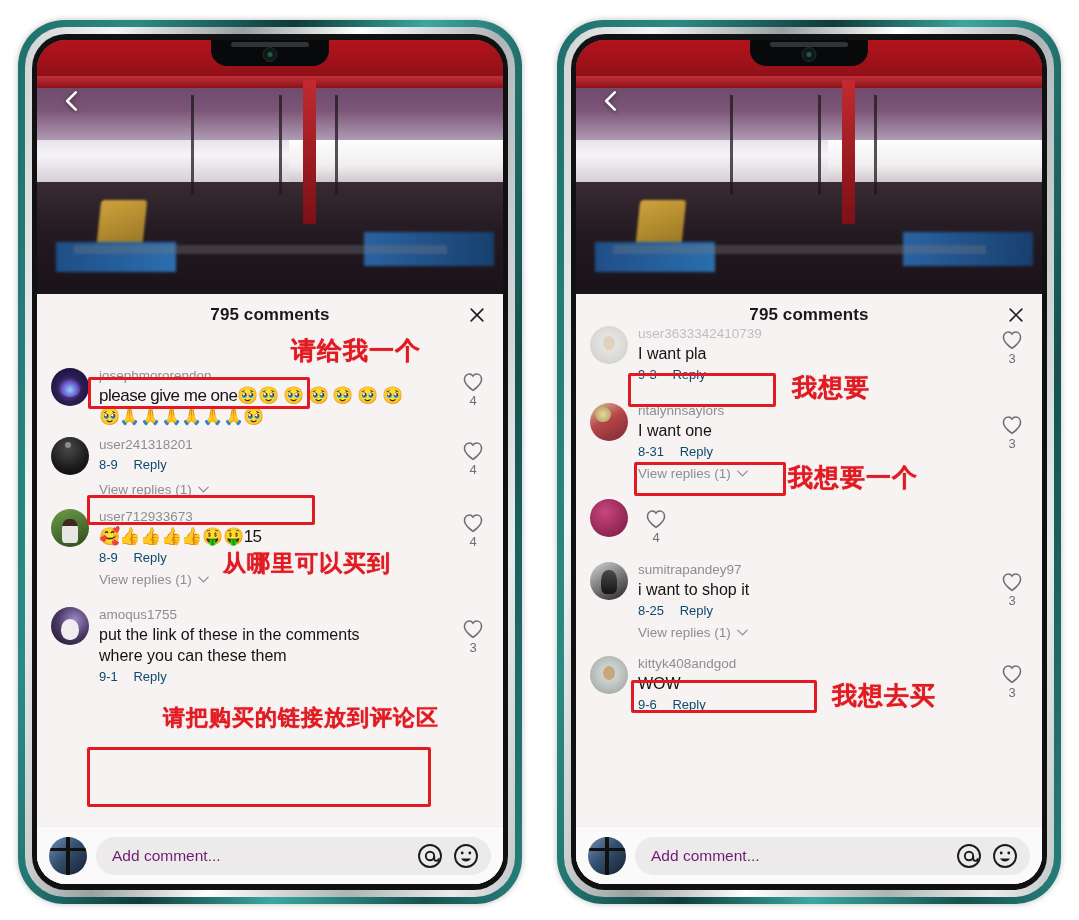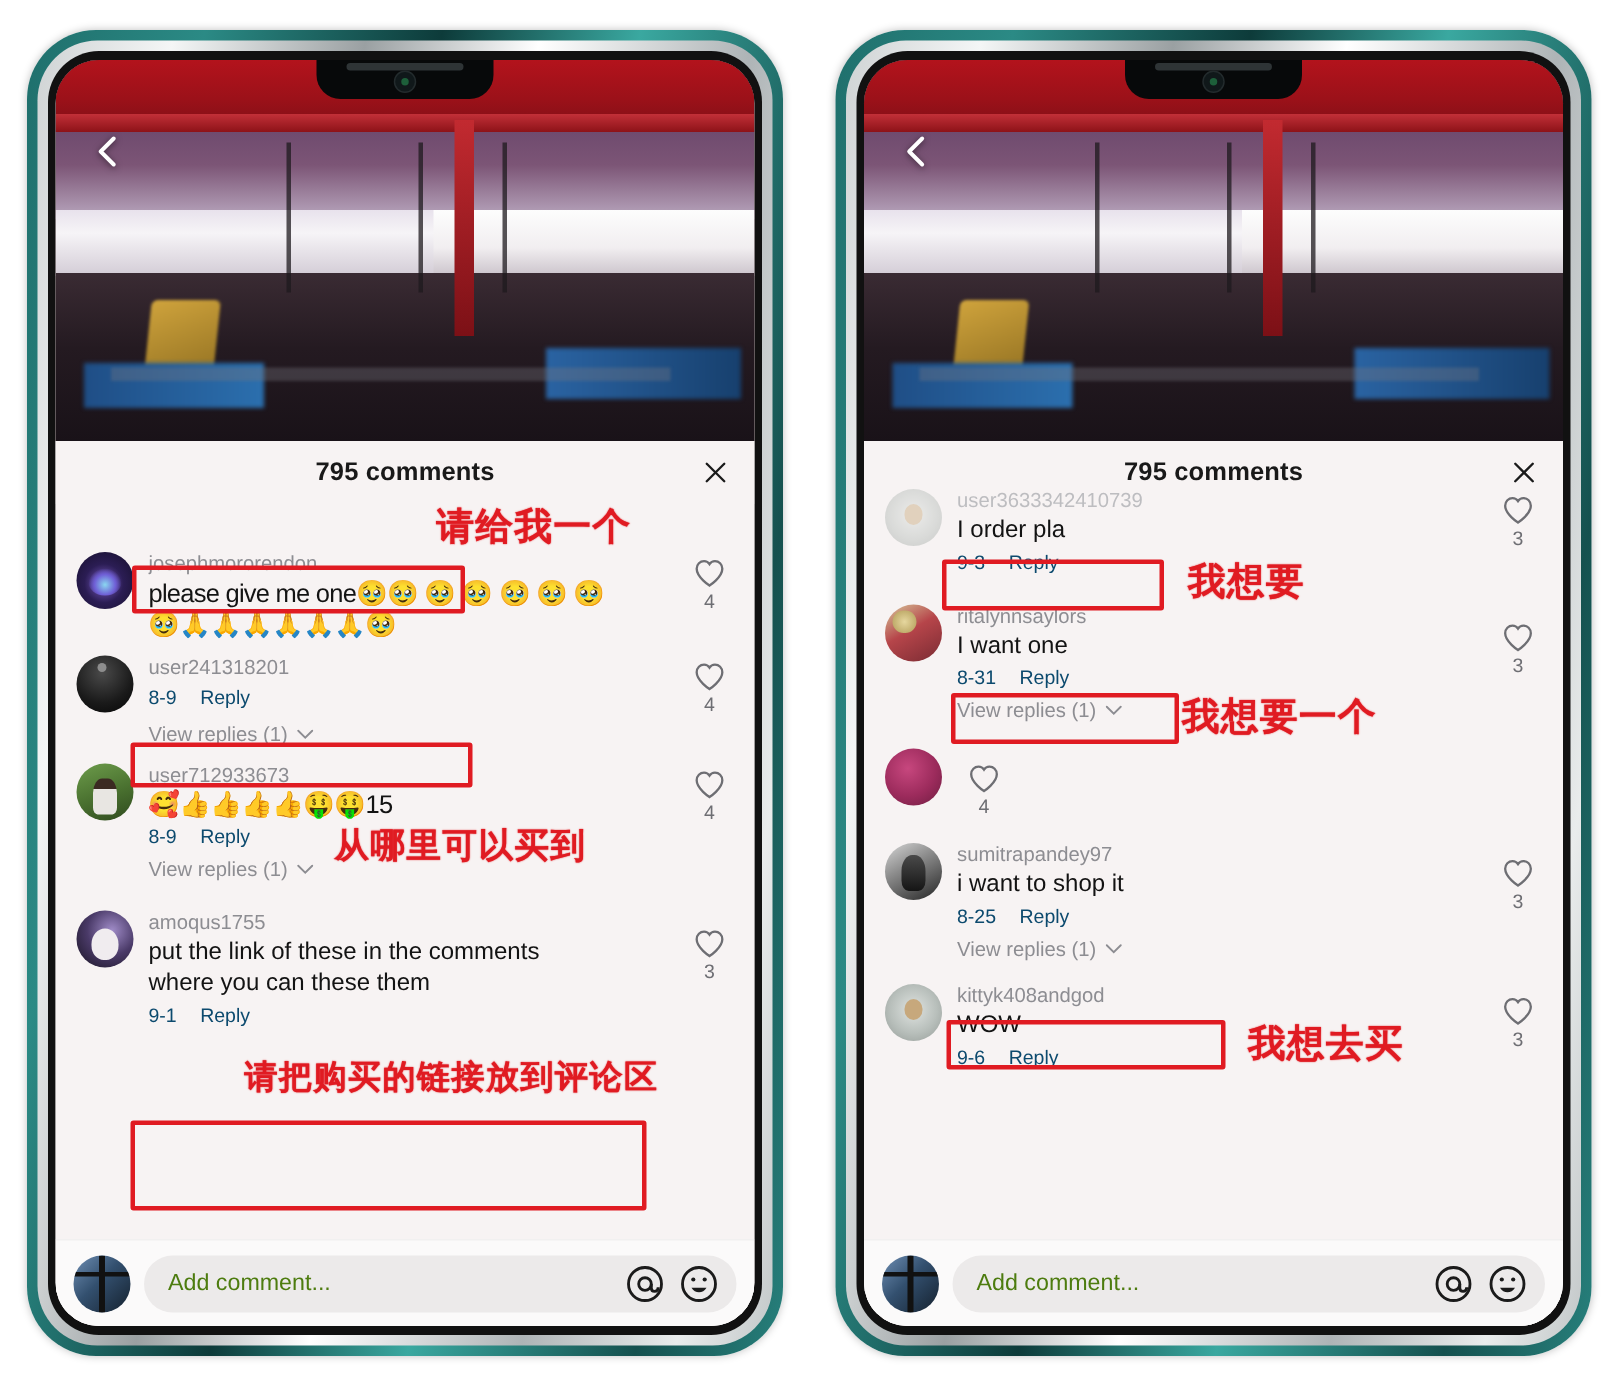--- a/index.html
+++ b/index.html
@@ -296,21 +296,21 @@
   .cbox {
     flex: 1 1 auto;
     height: 38px;
     background: #eceaea;
     border-radius: 19px;
     display: flex;
     align-items: center;
     padding: 0 12px 0 16px;
     gap: 10px;
   }
-  .cbox .ph { flex: 1 1 auto; font-size: 15.5px; color: #4d7c0f; }
+  .cbox .ph { flex: 1 1 auto; font-size: 15.5px; color: #701a75; }
   .cbox .ic { width: 26px; height: 26px; color: #1b1b1b; flex:0 0 auto;}
   .cbox .ic svg { width:100%; height:100%; display:block; }
 
   
   .anno-box {
     position: absolute;
     border: 3px solid #e01b22;
     border-radius: 2px;
     pointer-events: none;
     z-index: 20;
@@ -554,21 +554,21 @@
                   </svg>
               </div>
             </div>
 
             <div class="comment-list scrolled">
 
               <div class="comment">
                 <div class="avatar av-kitty" style="opacity:.45"></div>
                 <div class="c-body">
                   <div class="c-user cut">user3633342410739</div>
-                  <div class="c-text">I order pla</div>
+                  <div class="c-text">I want pla</div>
                   <div class="c-meta">
                     <span>9-3</span>
                     <span>Reply</span>
                   </div>
                 </div>
                 <div class="likes">
                   <div class="heart">
                     <svg viewBox="0 0 24 22" fill="none" stroke="currentColor" stroke-width="1.7">
                         <path d="M12 20.2S2.6 14.1 2.6 7.9C2.6 4.6 5.1 2.3 8 2.3c2 0 3.3 1.1 4 2.2.7-1.1 2-2.2 4-2.2 2.9 0 5.4 2.3 5.4 5.6 0 6.2-9.4 12.3-9.4 12.3z"></path>
                       </svg>

